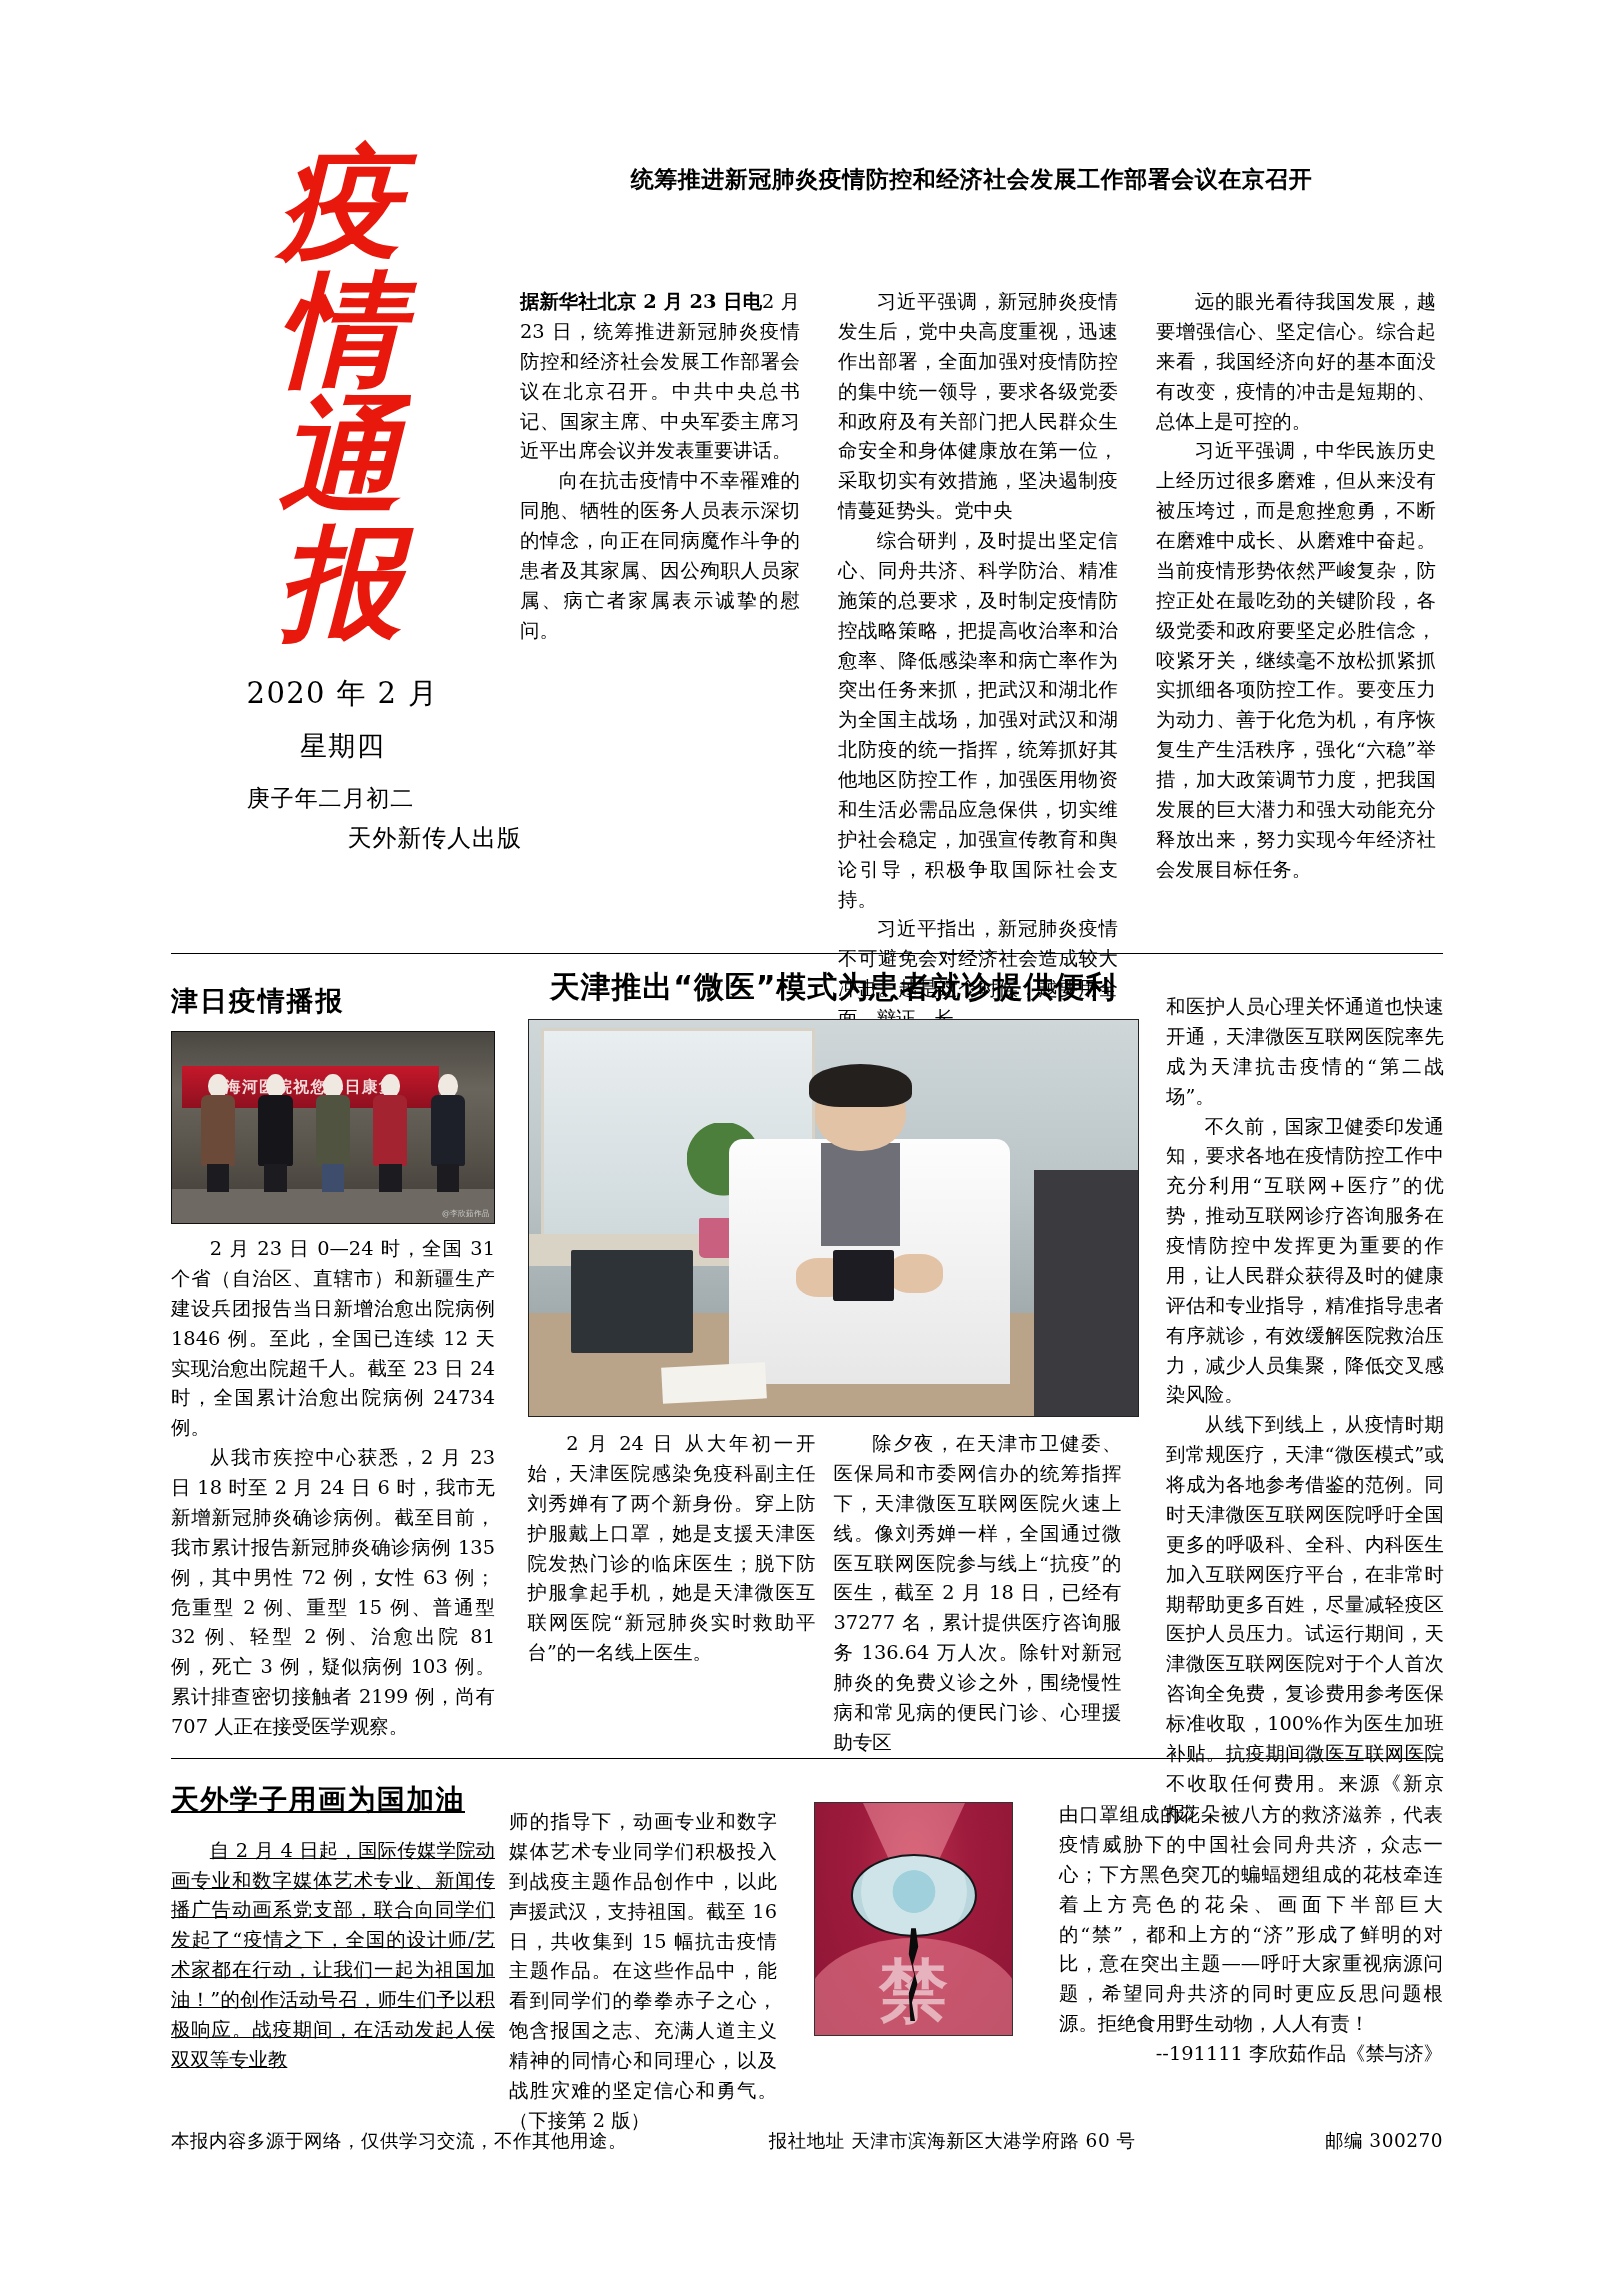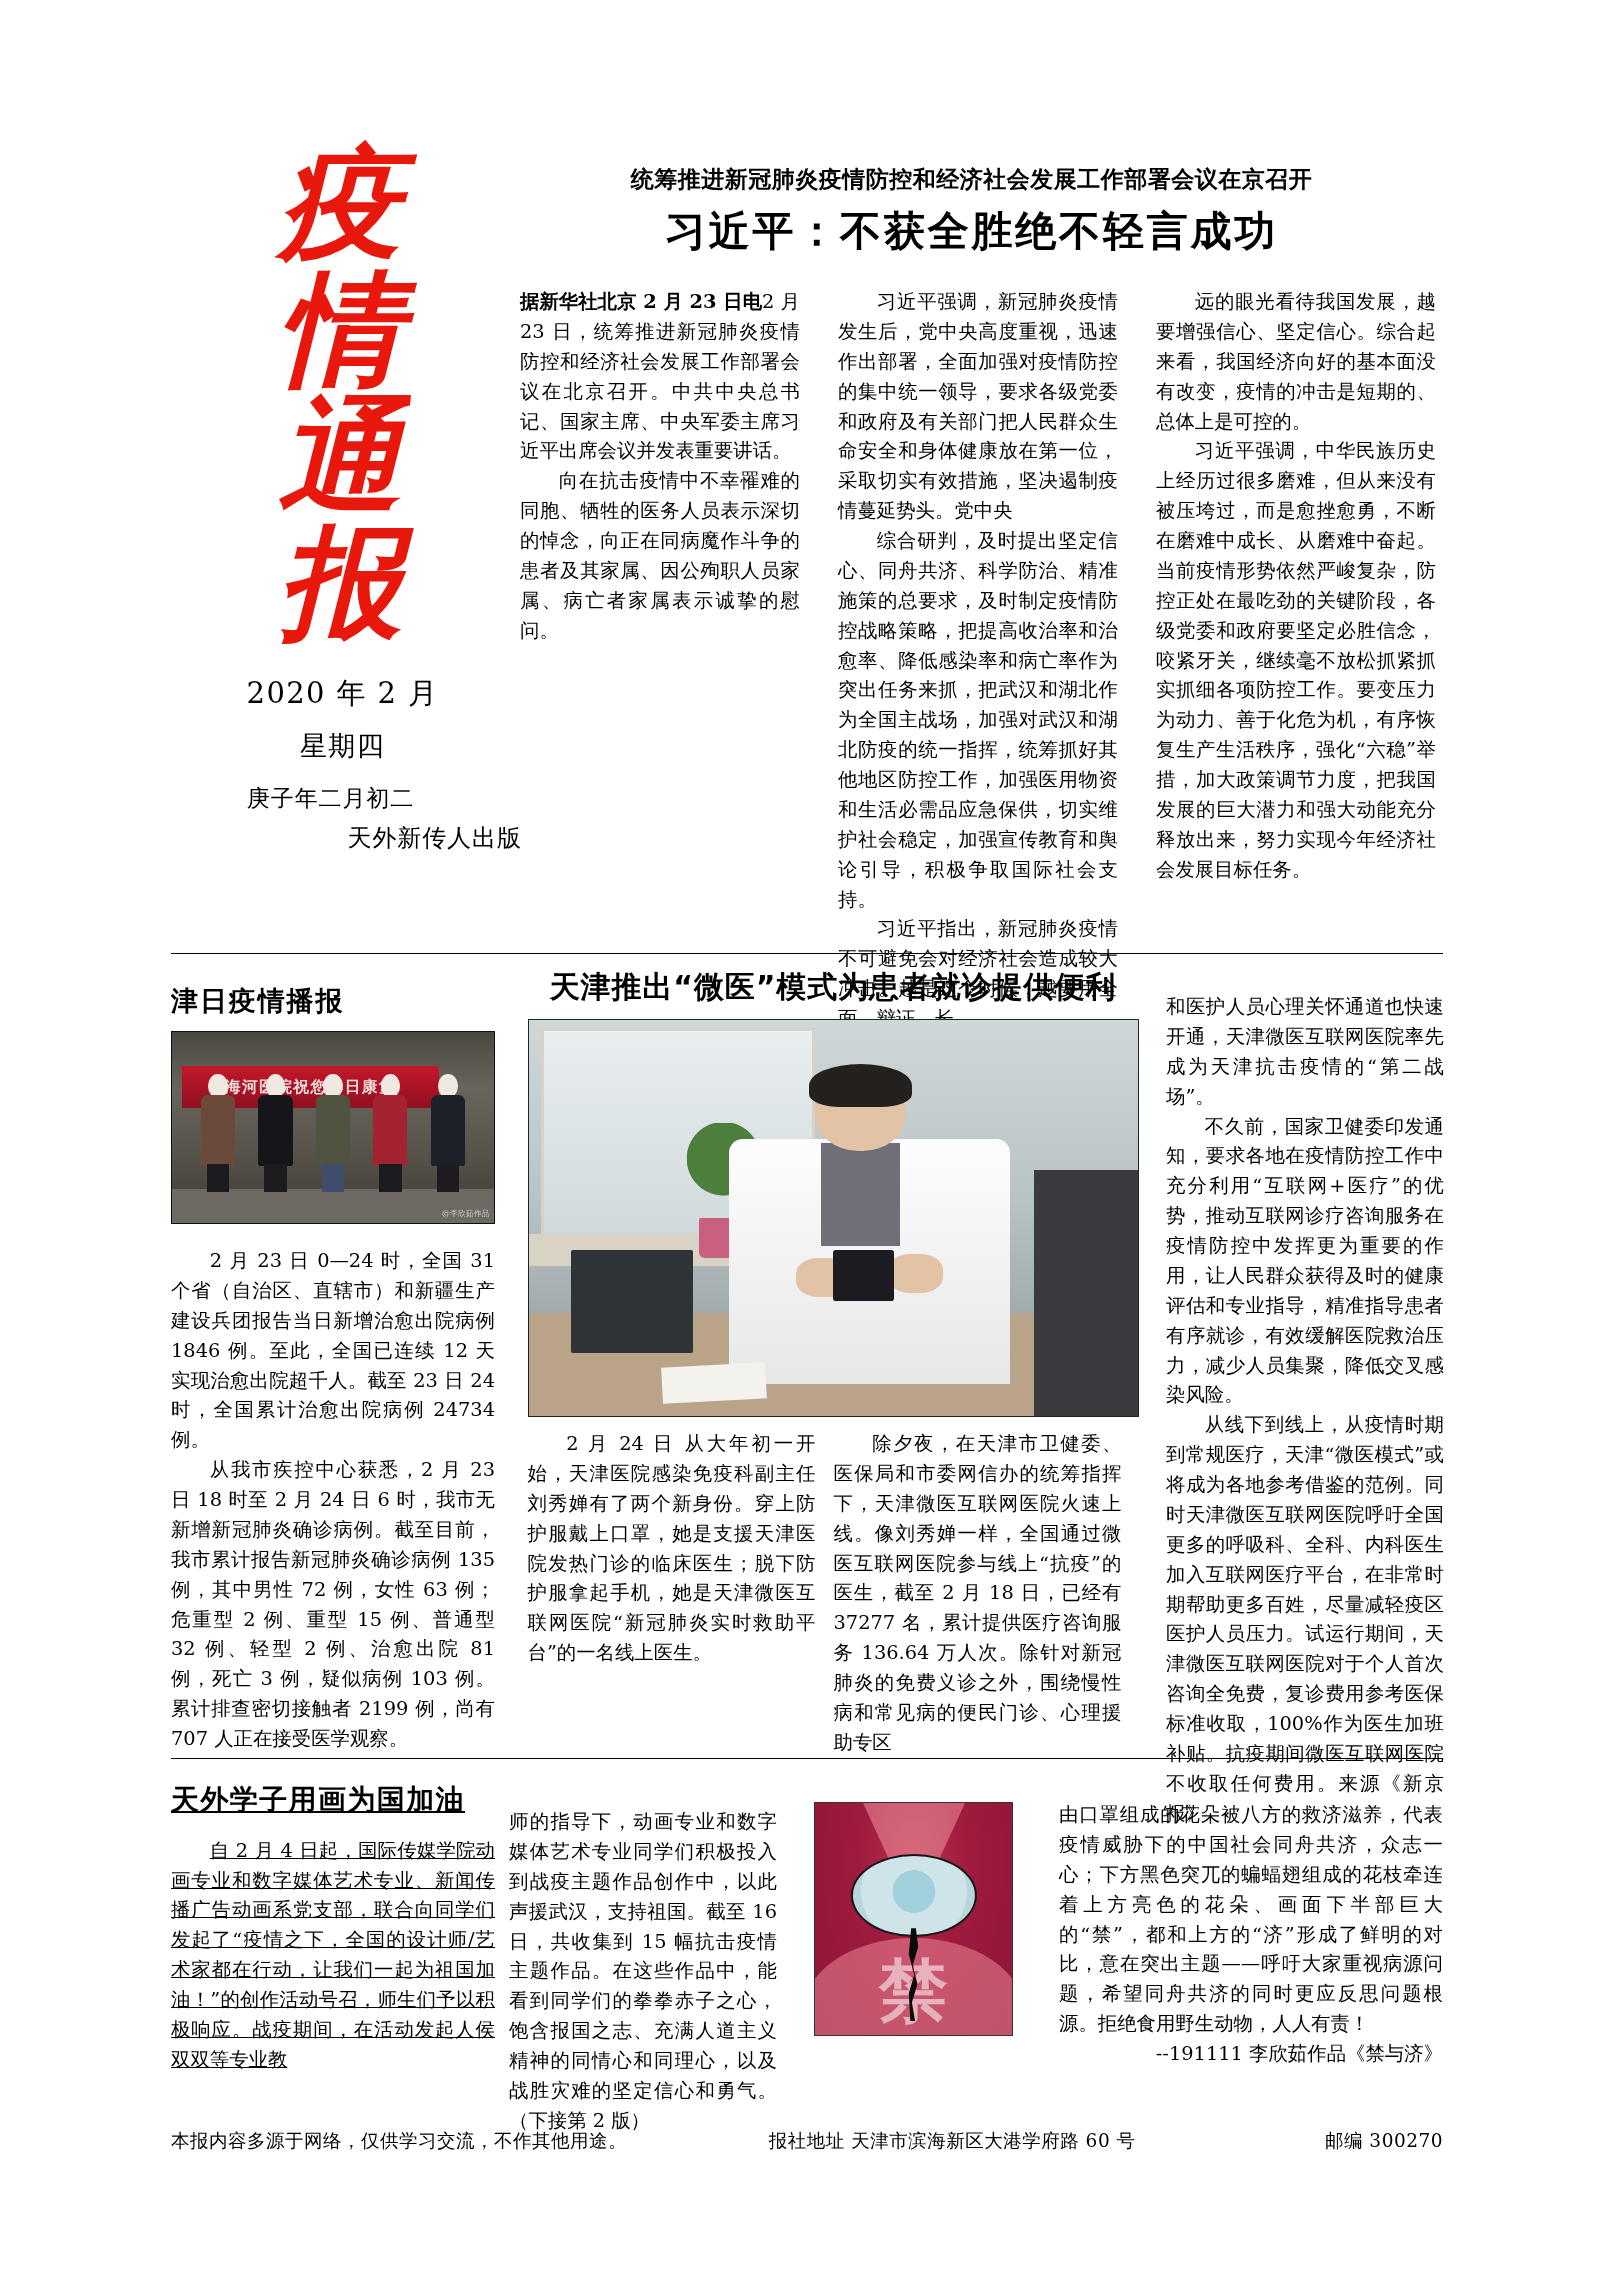--- a/index.html
+++ b/index.html
@@ -206,21 +206,20 @@
     </div>
     <div class="date-block">
       <div class="date-line1">2020 年 2 月</div>
       <div class="date-line2">星期四</div>
       <div class="date-line3">庚子年二月初二</div>
       <div class="date-line4">天外新传人出版</div>
     </div>
   </div>
 
   <div class="top-kicker">统筹推进新冠肺炎疫情防控和经济社会发展工作部署会议在京召开</div>
-  <div class="top-headline">习近平：不获全胜绝不轻言成功</div>
 
   <div class="top-cols">
     <div class="top-col bodytext">
       <p class="noindent"><span class="lead">据新华社北京 2 月 23 日电</span><span>2 月 23 日，统筹推进新冠肺炎疫情防控和经济社会发展工作部署会议在北京召开。中共中央总书记、国家主席、中央军委主席习近平出席会议并发表重要讲话。</span></p>
       <p>向在抗击疫情中不幸罹难的同胞、牺牲的医务人员表示深切的悼念，向正在同病魔作斗争的患者及其家属、因公殉职人员家属、病亡者家属表示诚挚的慰问。</p>
     </div>
     <div class="top-col bodytext">
       <p>习近平强调，新冠肺炎疫情发生后，党中央高度重视，迅速作出部署，全面加强对疫情防控的集中统一领导，要求各级党委和政府及有关部门把人民群众生命安全和身体健康放在第一位，采取切实有效措施，坚决遏制疫情蔓延势头。党中央</p>
       <p>综合研判，及时提出坚定信心、同舟共济、科学防治、精准施策的总要求，及时制定疫情防控战略策略，把提高收治率和治愈率、降低感染率和病亡率作为突出任务来抓，把武汉和湖北作为全国主战场，加强对武汉和湖北防疫的统一指挥，统筹抓好其他地区防控工作，加强医用物资和生活必需品应急保供，切实维护社会稳定，加强宣传教育和舆论引导，积极争取国际社会支持。</p>
       <p>习近平指出，新冠肺炎疫情不可避免会对经济社会造成较大冲击。越是这个时候，越要用全面、辩证、长</p>
@@ -261,21 +260,21 @@
             <span class="legs"></span>
           </div>
         <div class="pfig">
             <span class="head"></span>
             <span class="body" style="background:#1d2028"></span>
             <span class="legs"></span>
           </div>
       </div>
       <div class="ph1-mark">@李欣茹作品</div>
     </div>
-    <div class="bodytext" style="margin-top:22px;">
+    <div class="bodytext" style="margin-top:10px;">
       <p>2 月 23 日 0—24 时，全国 31 个省（自治区、直辖市）和新疆生产建设兵团报告当日新增治愈出院病例 1846 例。至此，全国已连续 12 天实现治愈出院超千人。截至 23 日 24 时，全国累计治愈出院病例 24734 例。</p>
       <p>从我市疾控中心获悉，2 月 23 日 18 时至 2 月 24 日 6 时，我市无新增新冠肺炎确诊病例。截至目前，我市累计报告新冠肺炎确诊病例 135 例，其中男性 72 例，女性 63 例；危重型 2 例、重型 15 例、普通型 32 例、轻型 2 例、治愈出院 81 例，死亡 3 例，疑似病例 103 例。累计排查密切接触者 2199 例，尚有 707 人正在接受医学观察。</p>
     </div>
   </div>
 
   <div class="mid-center">
     <div class="sect-head-center">天津推出“微医”模式为患者就诊提供便利</div>
     <div class="photo2">
       <div class="p2-window"></div>
       <div class="p2-sill"></div>

